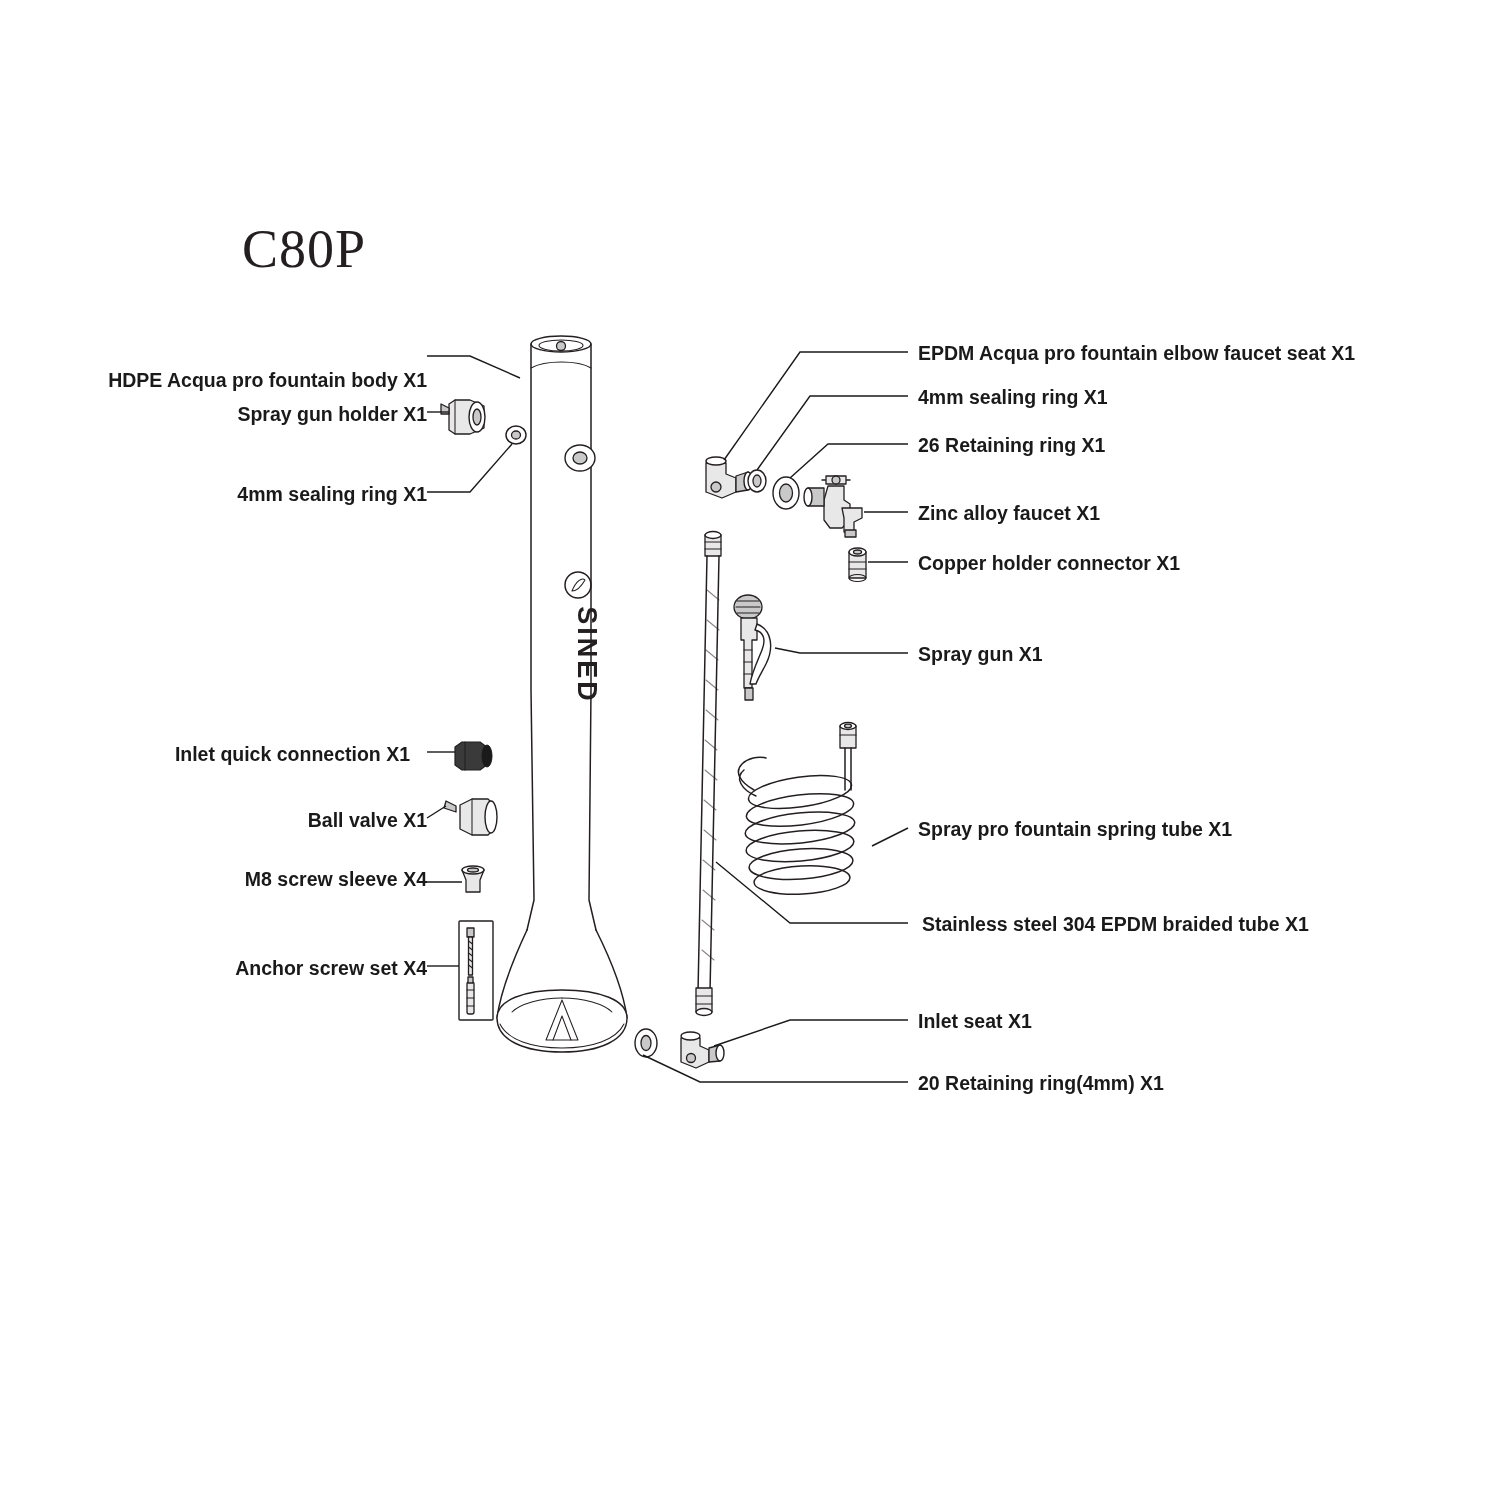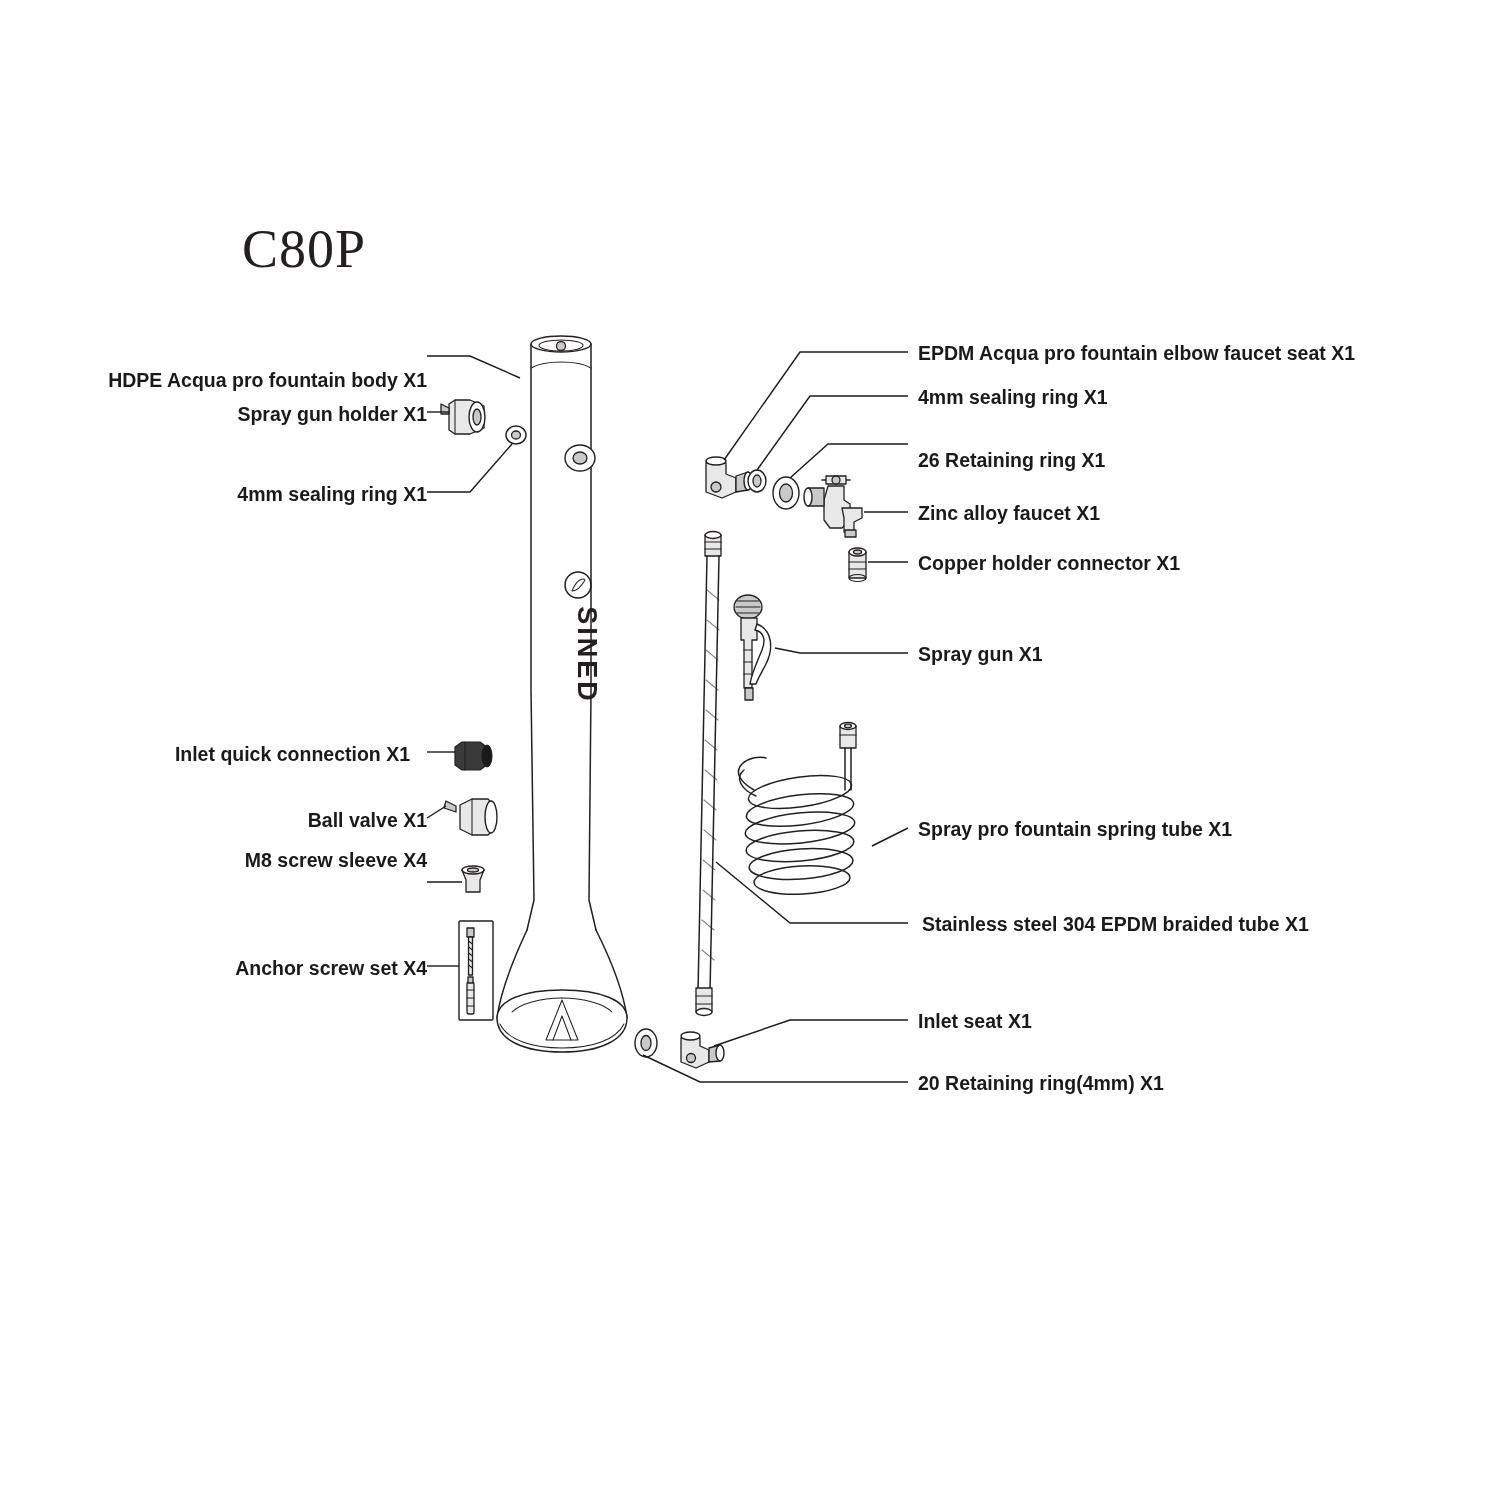--- a/index.html
+++ b/index.html
@@ -323,26 +323,26 @@
     <path class="ldr" d="M908 923 L790 923 L716 862"></path>
     <path class="ldr" d="M908 1020 L790 1020 L714 1046"></path>
     <path class="ldr" d="M908 1082 L700 1082 L643 1055"></path>
   </svg>
 
   <div class="label right-aligned" style="left:427px; top:349px;margin-top:22px;">HDPE Acqua pro fountain body X1</div>
   <div class="label right-aligned" style="left:427px; top:405px;">Spray gun holder X1</div>
   <div class="label right-aligned" style="left:427px; top:485px;">4mm sealing ring X1</div>
   <div class="label right-aligned" style="left:410px; top:745px;">Inlet quick connection X1</div>
   <div class="label right-aligned" style="left:427px; top:811px;text-align:center;">Ball valve X1</div>
-  <div class="label right-aligned" style="left:427px; top:851px;">M8 screw sleeve X4</div>
+  <div class="label right-aligned" style="left:427px; top:870px;">M8 screw sleeve X4</div>
   <div class="label right-aligned" style="left:427px; top:959px;">Anchor screw set X4</div>
 
   <div class="label" style="left:918px; top:344px;">EPDM Acqua pro fountain elbow faucet seat X1</div>
   <div class="label" style="left:918px; top:388px;">4mm sealing ring X1</div>
-  <div class="label" style="left:918px; top:451px;">26 Retaining ring X1</div>
+  <div class="label" style="left:918px; top:436px;">26 Retaining ring X1</div>
   <div class="label" style="left:918px; top:504px;">Zinc alloy faucet X1</div>
   <div class="label" style="left:918px; top:554px;">Copper holder connector X1</div>
   <div class="label" style="left:918px; top:645px;">Spray gun X1</div>
   <div class="label" style="left:918px; top:820px;">Spray pro fountain spring tube X1</div>
   <div class="label" style="left:922px; top:915px;text-align:right;">Stainless steel 304 EPDM braided tube X1</div>
   <div class="label" style="left:918px; top:1012px;">Inlet seat X1</div>
   <div class="label" style="left:918px; top:1074px;">20 Retaining ring(4mm) X1</div>
 
 </div>
 

